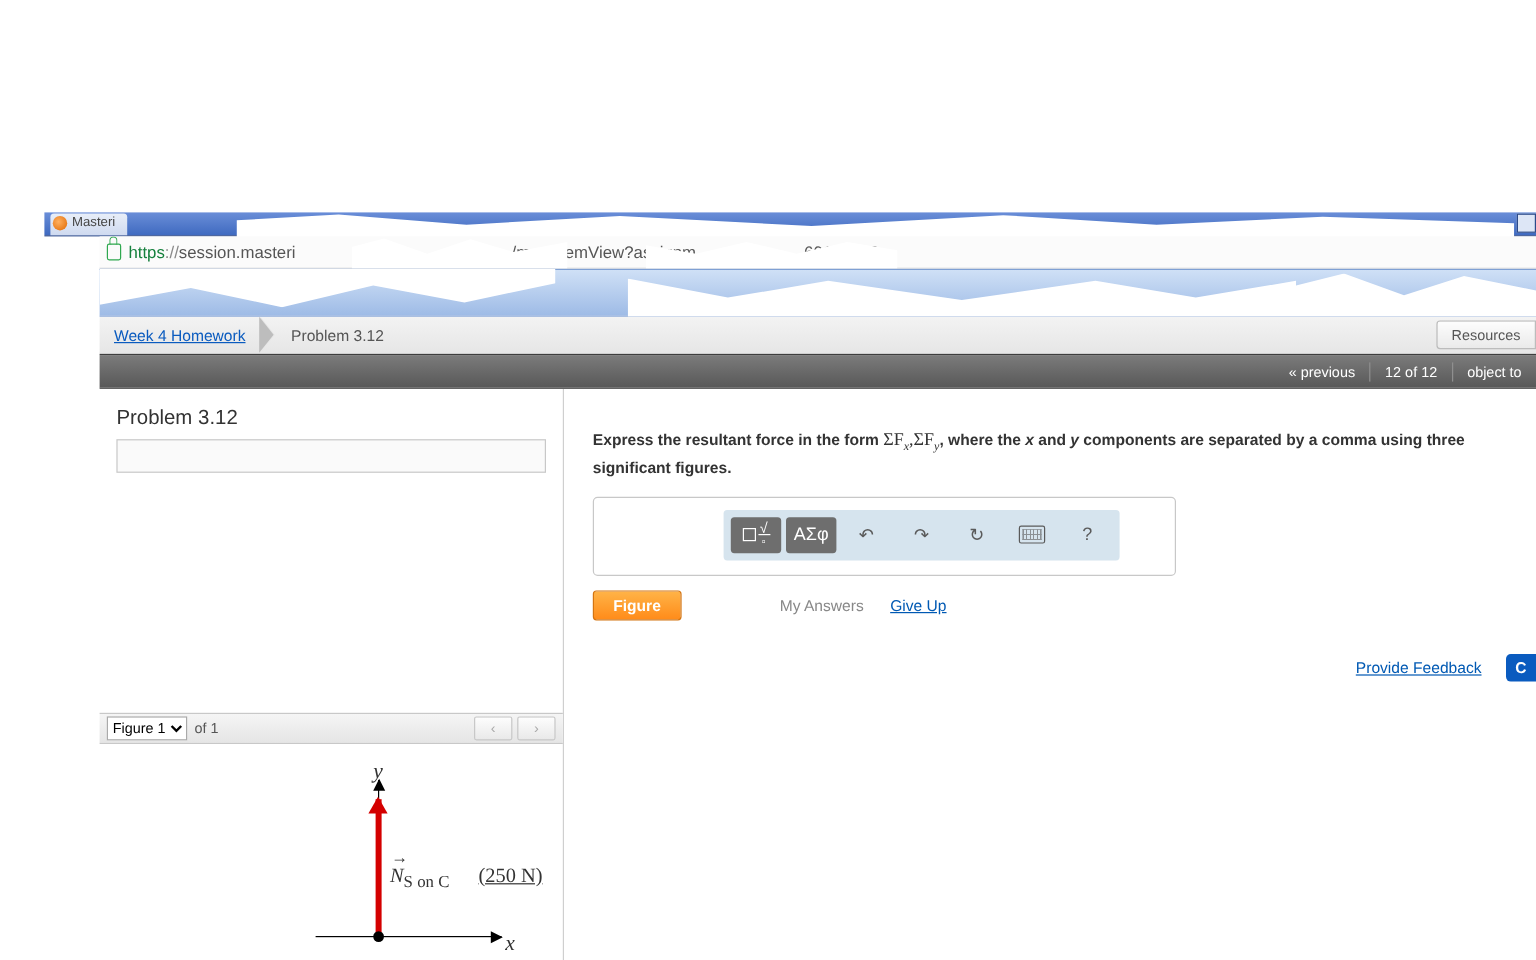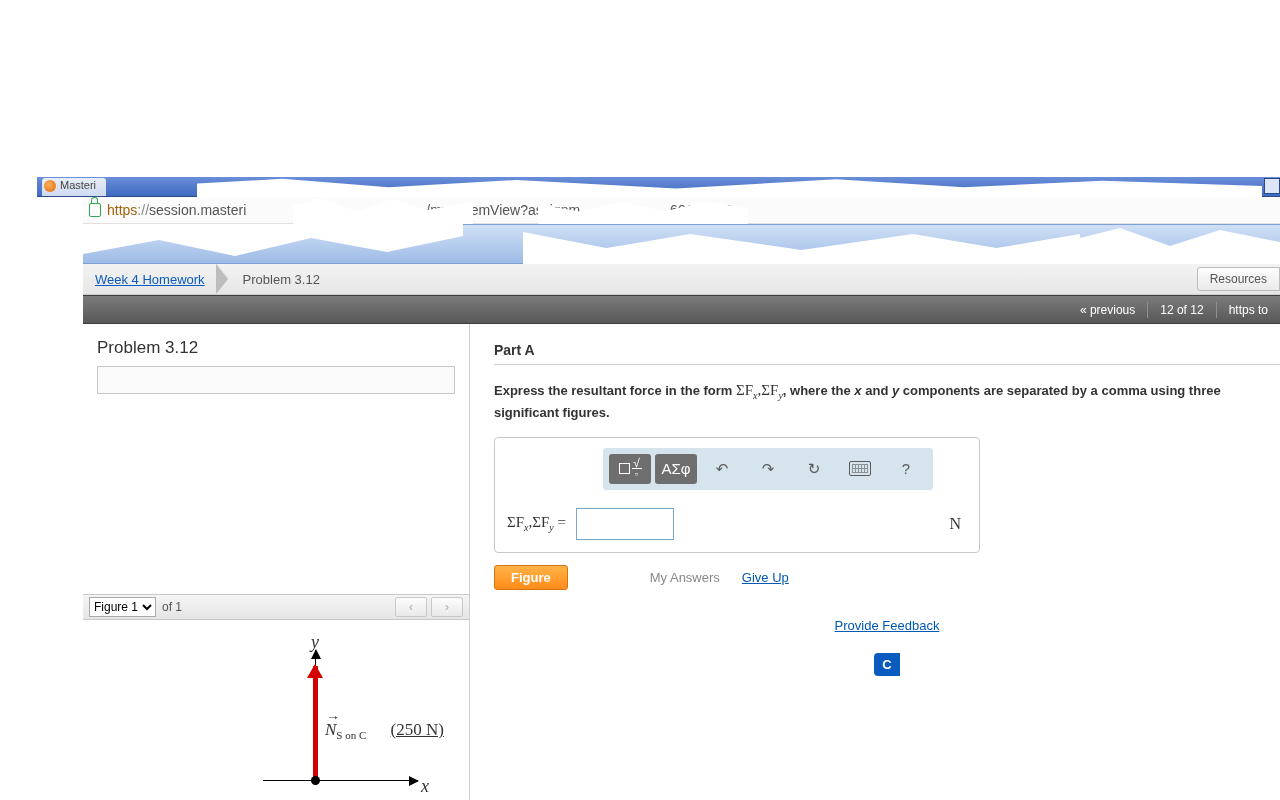--- a/index.html
+++ b/index.html
@@ -7,21 +7,21 @@
   
   .topspace{height:177px;background:#fff;}
   .tabbar{position:relative;height:19px;background:linear-gradient(#6a8ed8,#3f6ac0);border-bottom:1px solid #2c4a8a;margin-left:37px;}
   .tabbar .tab{position:absolute;left:5px;top:1px;height:17px;border-radius:3px 3px 0 0;background:linear-gradient(#e8eef8,#cfdaf0);padding:1px 10px 0 18px;font-size:11px;color:#444;}
   .tabbar .tab .favicon{position:absolute;left:2px;top:2px;width:12px;height:12px;border-radius:6px;background:radial-gradient(circle at 40% 40%,#ffb060,#e06800);}
   .tabbar .scribble{position:absolute;left:160px;top:-3px;right:18px;height:24px;background:#fff;clip-path:polygon(0 40%,8% 20%,18% 55%,30% 25%,45% 60%,60% 22%,72% 55%,85% 28%,100% 50%,100% 100%,0 100%);} 
   .tabbar .winbtn{position:absolute;right:0;top:1px;width:14px;height:14px;border:1px solid #2c4a8a;background:#dde6f6;}
   .addrbar{position:relative;height:26px;margin-left:83px;background:#fbfbfb;border-bottom:1px solid #e0e0e0;display:flex;align-items:center;padding:0 6px;font-size:14px;color:#555;}
   .addrbar .lock{width:10px;height:12px;border:1.5px solid #2fa84f;border-radius:2px;position:relative;margin-right:6px;}
   .addrbar .lock::before{content:"";position:absolute;top:-7px;left:1px;width:5px;height:6px;border:1.5px solid #2fa84f;border-bottom:none;border-radius:4px 4px 0 0;}
-  .addrbar .https{color:#a16207;}
+  .addrbar .https{color:#15803d;}
   .addrbar .sep{color:#888;}
   .addrbar .scrib{position:absolute;left:210px;width:180px;height:28px;top:-1px;background:#fff;clip-path:polygon(0 35%,15% 10%,35% 55%,55% 12%,75% 50%,100% 20%,100% 100%,0 100%);}
   .addrbar .scrib2{position:absolute;left:455px;width:210px;height:28px;top:-1px;background:#fff;clip-path:polygon(0 30%,20% 55%,40% 20%,60% 55%,80% 20%,100% 45%,100% 100%,0 100%);}
   .bluebar{position:relative;height:38px;margin-left:83px;background:linear-gradient(#cfe0f6,#9ebbe6);border-top:1px solid #7fa0d4;border-bottom:1px solid #7fa0d4;}
   .bluebar .scribA{position:absolute;left:0;width:380px;height:40px;top:-1px;background:#fff;clip-path:polygon(0 0,100% 0,100% 30%,80% 70%,60% 35%,40% 80%,20% 40%,0 75%);}
   .bluebar .scribB{position:absolute;left:440px;right:200px;height:40px;top:-1px;background:#fff;clip-path:polygon(0 20%,15% 60%,30% 25%,50% 65%,70% 25%,85% 60%,100% 25%,100% 100%,0 100%);}
   .bluebar .scribC{position:absolute;right:0;width:200px;height:40px;top:-1px;background:#fff;clip-path:polygon(0 35%,20% 10%,45% 55%,70% 15%,100% 45%,100% 100%,0 100%);}
 
   
   .crumbrow{position:relative;height:30px;margin-left:83px;background:linear-gradient(#f3f3f3,#e6e6e6);border-bottom:1px solid #cfcfcf;display:flex;align-items:center;}
@@ -58,21 +58,21 @@
   .yaxis{position:absolute;left:172px;top:20px;width:0;height:130px;border-left:1.5px solid #000;}
   .yaxis::before{content:"";position:absolute;left:-5px;top:-1px;border-left:5px solid transparent;border-right:5px solid transparent;border-bottom:10px solid #000;}
   .xaxis{position:absolute;left:120px;top:150px;height:0;width:155px;border-top:1.5px solid #000;}
   .xaxis::after{content:"";position:absolute;right:-1px;top:-5px;border-top:5px solid transparent;border-bottom:5px solid transparent;border-left:10px solid #000;}
   .nforce{position:absolute;left:170px;top:36px;width:5px;height:116px;background:#d40000;}
   .nforce::before{content:"";position:absolute;left:-6px;top:-2px;border-left:8px solid transparent;border-right:8px solid transparent;border-bottom:14px solid #d40000;}
   .origin{position:absolute;left:168px;top:146px;width:9px;height:9px;background:#000;border-radius:50%;}
   .nlabel{position:absolute;left:182px;top:90px;font-size:17px;font-style:italic;white-space:nowrap;}
   .nlabel .vec{position:relative;display:inline-block;}
   .nlabel .vec::before{content:"\2192";position:absolute;top:-12px;left:1px;font-style:normal;font-size:14px;}
-  .nlabel sub{font-size:11px;font-style:normal;}
+  .nlabel sub{font-size:14px;font-style:normal;}
   .nlabel .mag{font-style:normal;margin-left:20px;text-decoration:underline;}
 
   
   .parthdr{font-weight:bold;font-size:14px;border-bottom:1px solid #cfcfcf;padding-bottom:6px;margin-right:0;}
   .ptxt{margin:14px 0 6px 0;line-height:1.5;color:#333;}
   .ptxt .objC{font-family:'Times New Roman',serif;font-style:italic;font-size:15px;}
   .bold{font-weight:bold;}
   .mathspan{font-family:'Times New Roman',serif;font-size:15px;}
   .mathspan i{font-style:italic;}
   .mathspan sub{font-size:10px;}
@@ -83,21 +83,21 @@
   .tb-plain{background:transparent;color:#5a5a5a;}
   .eqline{display:flex;align-items:center;margin-top:18px;}
   .eqlabel{font-family:'Times New Roman',serif;font-size:15px;white-space:nowrap;}
   .eqlabel sub{font-size:10px;}
   .answer-input{margin-left:10px;width:92px;height:28px;border:1px solid #7da7c7;background:#fff;}
   .unitN{margin-left:auto;font-family:'Times New Roman',serif;font-size:16px;padding-right:6px;}
   .submitrow{display:flex;align-items:center;gap:22px;margin-top:12px;}
   .submit{background:linear-gradient(#ffb347,#ff8c1a);border:1px solid #d47410;color:#fff;font-weight:bold;padding:4px 16px;border-radius:3px;font-size:13px;cursor:pointer;}
   .myans{color:#888;margin-left:60px;}
   .giveup{}
-  .footerlinks{margin-top:28px;display:flex;justify-content:flex-end;align-items:center;gap:20px;padding-right:0;flex-direction:column;}
+  .footerlinks{margin-top:28px;display:flex;justify-content:flex-end;align-items:center;gap:20px;padding-right:0;}
   .cbtn{background:#0a5bbf;color:#fff;border-radius:4px 0 0 4px;padding:4px 8px;font-weight:bold;}
   .kbd-icon{display:inline-block;width:20px;height:13px;border:1.5px solid #5a5a5a;border-radius:2px;position:relative;}
   .kbd-icon::before{content:"";position:absolute;left:2px;right:2px;top:2px;bottom:2px;background:repeating-linear-gradient(90deg,#5a5a5a 0 1px,transparent 1px 3px),repeating-linear-gradient(0deg,#5a5a5a 0 1px,transparent 1px 4px);opacity:.6;}
   .tpl-icon{display:inline-flex;align-items:center;gap:2px;}
   .tpl-icon .sq{width:9px;height:9px;border:1.5px solid #fff;}
   .tpl-icon .frac{display:flex;flex-direction:column;align-items:center;font-size:9px;line-height:8px;}
   .tpl-icon .frac .bar{width:10px;height:1px;background:#fff;margin:1px 0;}
   .tpl-icon .root{font-size:12px;}
 </style>
 </head>
@@ -142,21 +142,21 @@
     </div>
 </div>
 
 <div class="navstrip">
   <div class="group">
     <div class="cell">
         <a>« previous</a>
       </div>
     <div class="cell">12 of 12</div>
     <div class="cell">
-        <a>https to</a>
+        <a>object to</a>
       </div>
   </div>
 </div>
 
 <div class="main">
 
   <div class="leftcol">
     <div class="probtitle">Problem 3.12</div>
     <div class="greybox"></div>
 
@@ -184,21 +184,20 @@
         <div class="xlab">x</div>
         <div class="nlabel">
           <span class="vec">N</span><sub>S on C</sub>
           <span class="mag">(250 N)</span>
         </div>
       </div>
     </div>
   </div>
 
   <div class="rightcol">
-    <div class="parthdr">Part A</div>
 
 
     <div class="ptxt">
       <span class="bold">Express the resultant force in the form </span><span class="mathspan"><span>ΣF</span><sub><i>x</i></sub><span>,</span><span>ΣF</span><sub><i>y</i></sub></span><span class="bold">, where the </span><span class="bold"><i>x</i></span><span class="bold"> and </span><span class="bold"><i>y</i></span><span class="bold"> components are separated by a comma using three significant figures.</span>
     </div>
 
     <div class="ansbox">
       <div class="toolbar">
         <div class="tb-btn tb-dark">
           <span class="tpl-icon">
@@ -223,27 +222,20 @@
             <span>↻</span>
           </div>
         <div class="tb-btn tb-plain">
             <span class="kbd-icon"></span>
           </div>
         <div class="tb-btn tb-plain">
             <span>?</span>
           </div>
       </div>
 
-      <div class="eqline">
-        <span class="eqlabel">
-          <span>ΣF</span><sub><i>x</i></sub><span>,</span><span>ΣF</span><sub><i>y</i></sub><span> = </span>
-        </span>
-        <input class="answer-input" type="text" style="">
-        <span class="unitN">N</span>
-      </div>
     </div>
 
     <div class="submitrow">
       <button class="submit">Figure</button>
       <span class="myans">My Answers</span>
       <a class="giveup">Give Up</a>
     </div>
 
     <div class="footerlinks">
       <a>Provide Feedback</a>

